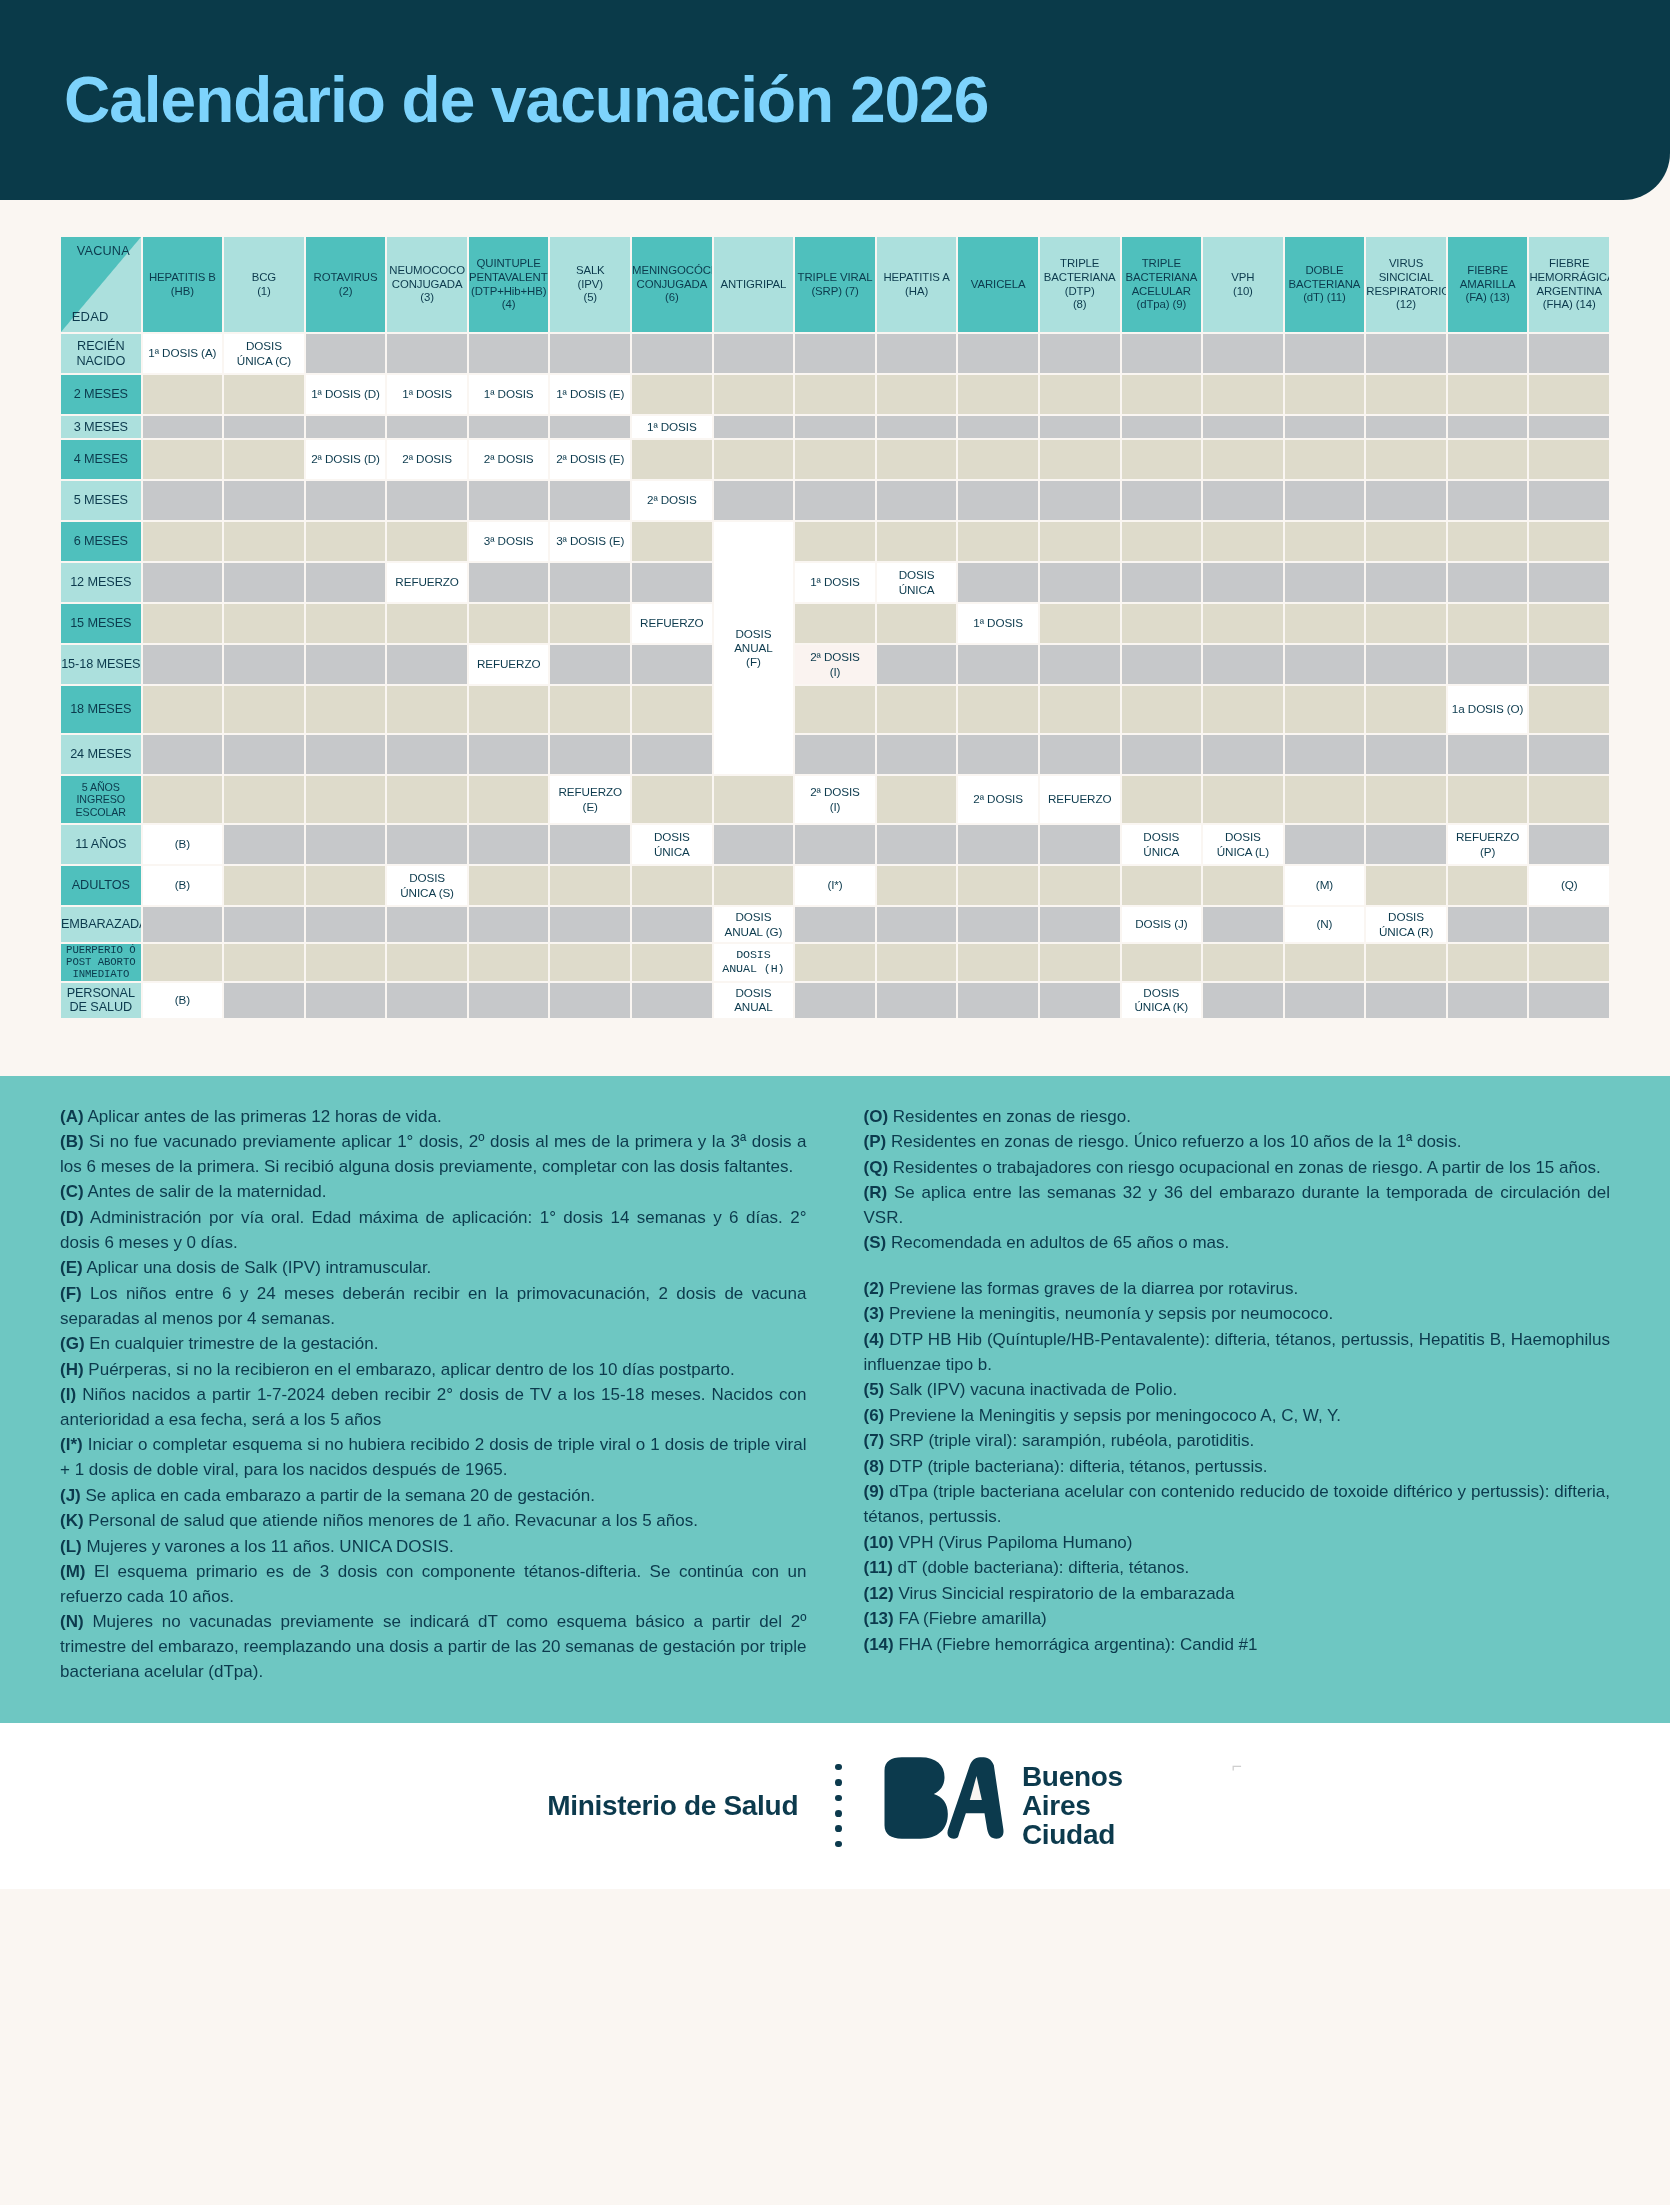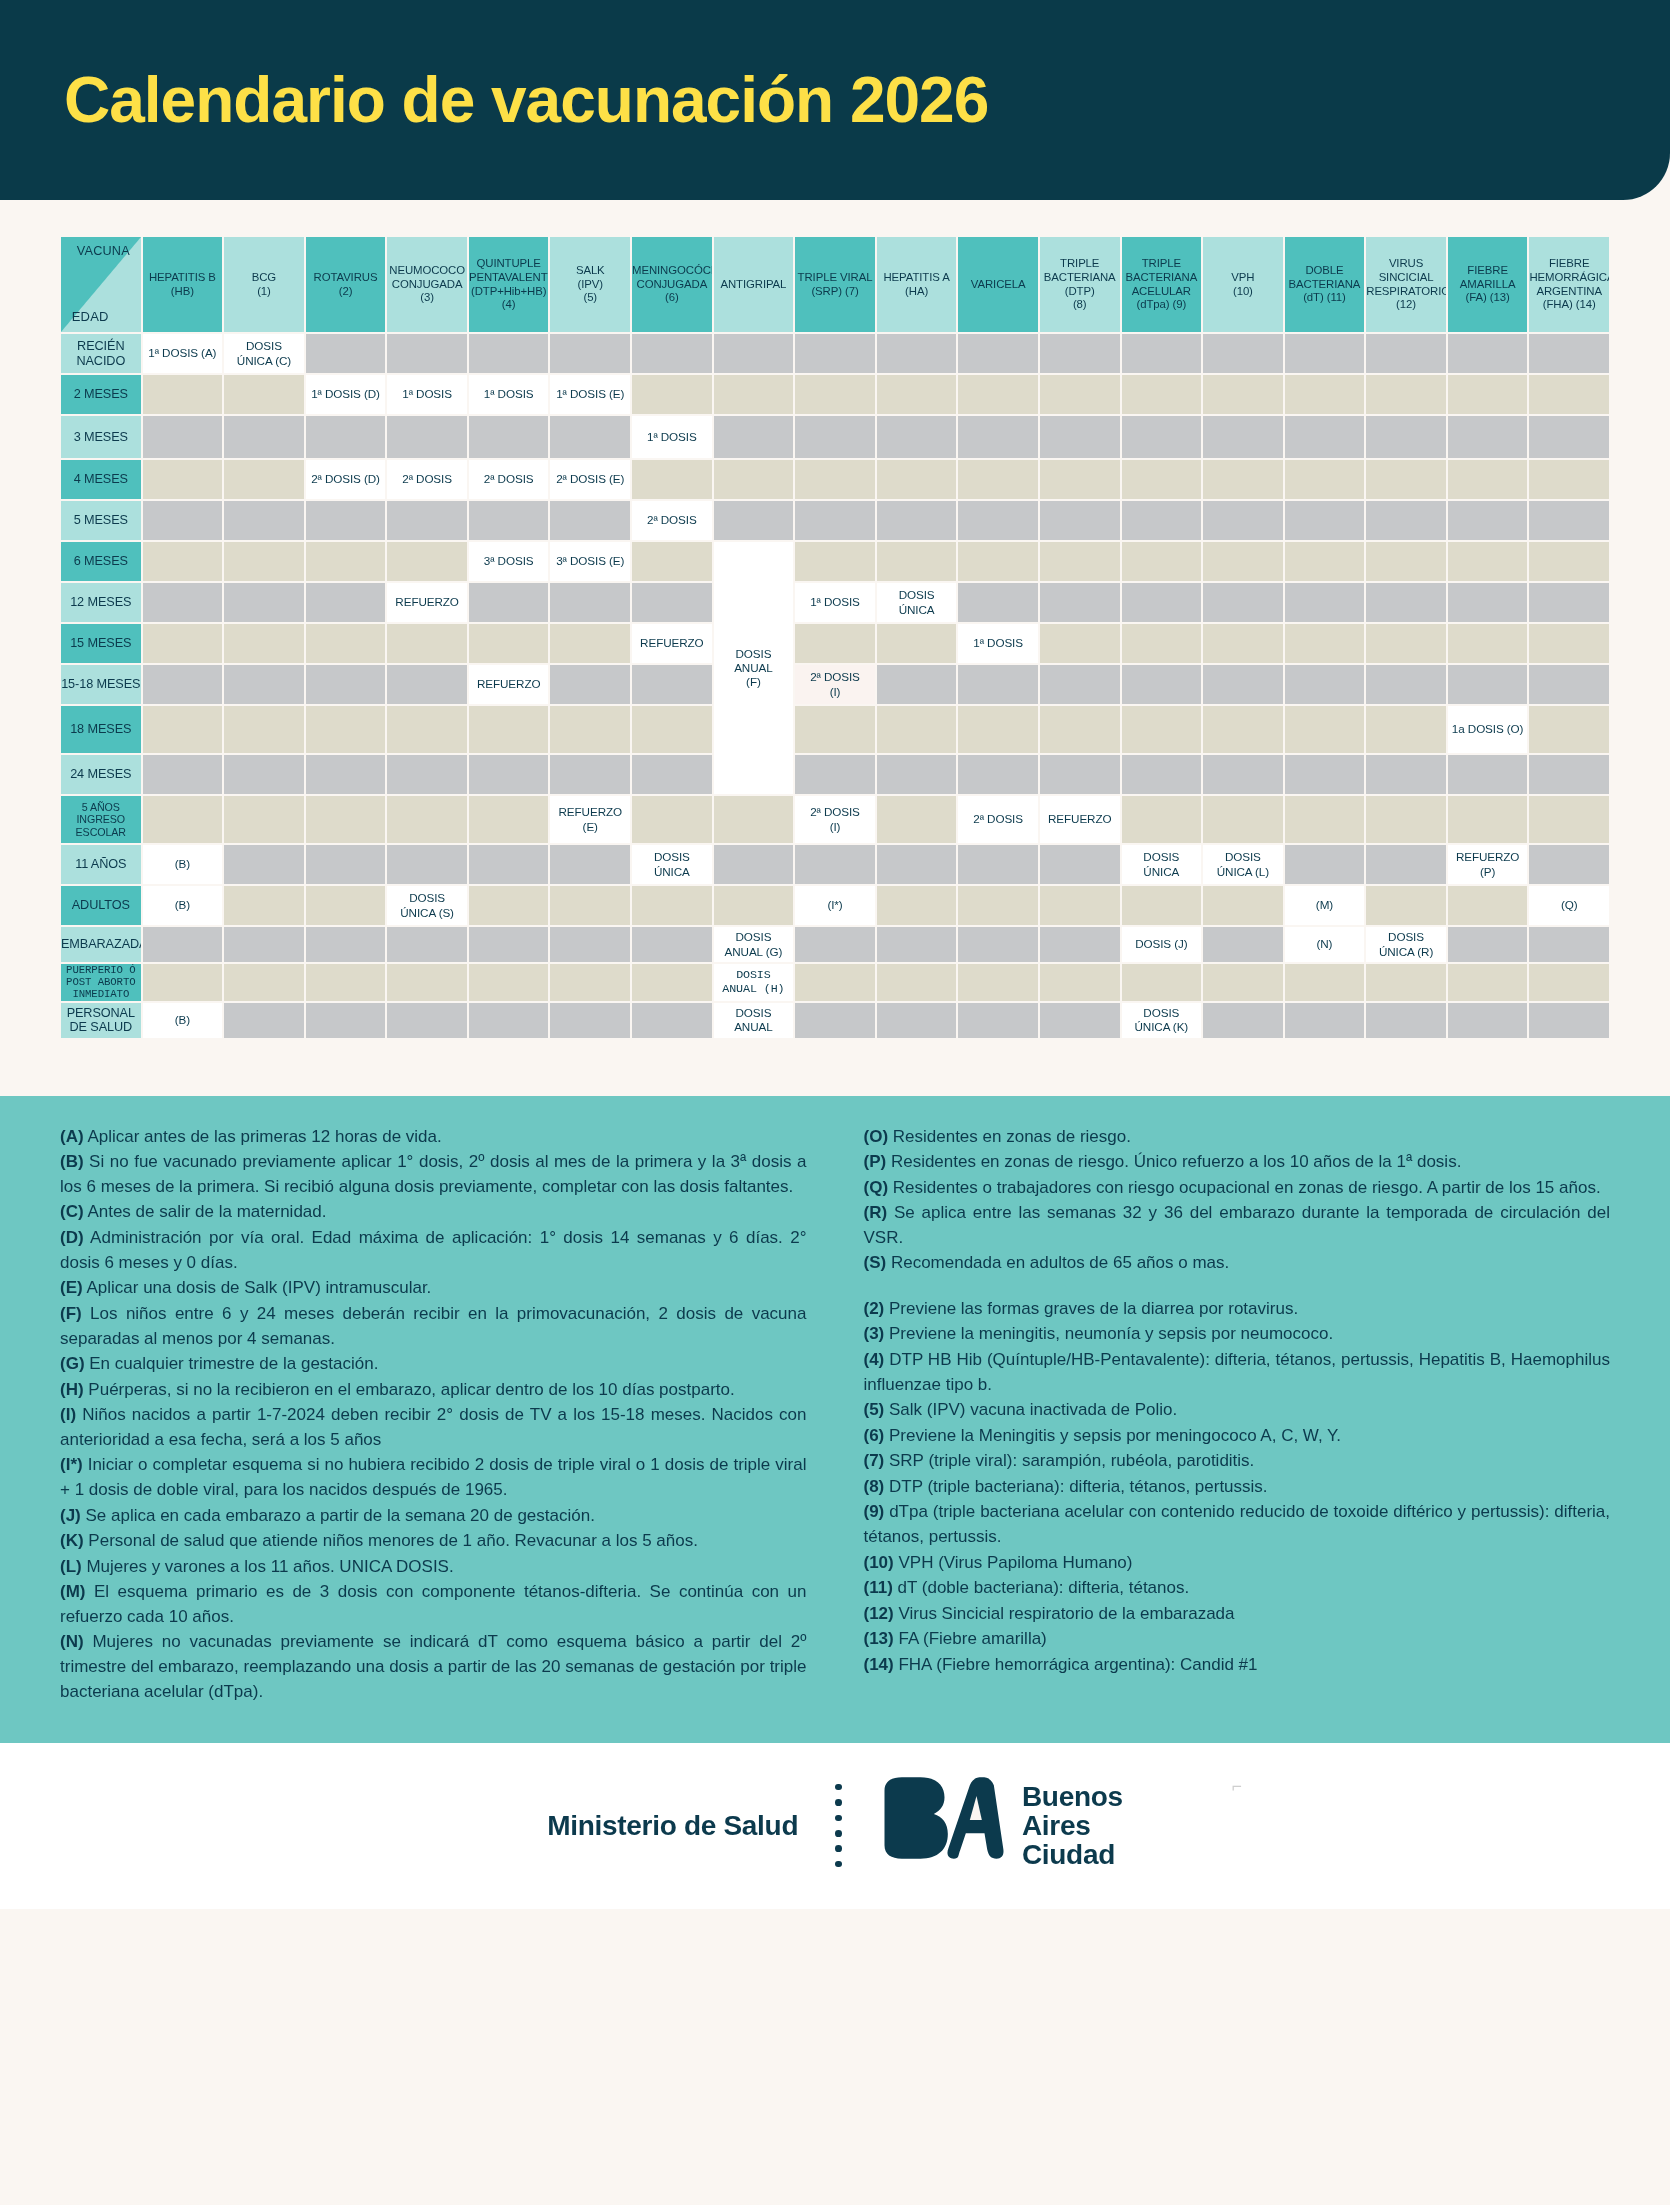--- a/index.html
+++ b/index.html
@@ -13,21 +13,21 @@
   
   .header {
     background: #0a3a49;
     height: 200px;
     border-bottom-right-radius: 47px;
     display: flex;
     align-items: center;
     padding-left: 64px;
   }
   .header h1 {
-    color: #fde047;
+    color: #7dd3fc;
     font-size: 64px;
     font-weight: bold;
     letter-spacing: -1px;
     line-height: 1;
   }
 
   
   .table-wrap {
     background: #faf6f2;
     padding: 35px 59px 33px 59px;
@@ -228,21 +228,21 @@
           <td class="cell beige"></td>
           <td class="cell beige"></td>
           <td class="cell beige"></td>
           <td class="cell beige"></td>
           <td class="cell beige"></td>
           <td class="cell beige"></td>
           <td class="cell beige"></td>
           <td class="cell beige"></td>
           <td class="cell beige"></td>
         </tr>
-        <tr style="height: 42px; padding-left: 8px;">
+        <tr style="height: 22px; padding-left: 8px;">
           <td class="agelbl light">3 MESES</td>
           <td class="cell gray"></td>
           <td class="cell gray"></td>
           <td class="cell gray"></td>
           <td class="cell gray"></td>
           <td class="cell gray"></td>
           <td class="cell gray"></td>
           <td class="cell fill">1ª DOSIS</td>
           <td class="cell gray"></td>
           <td class="cell gray"></td>

